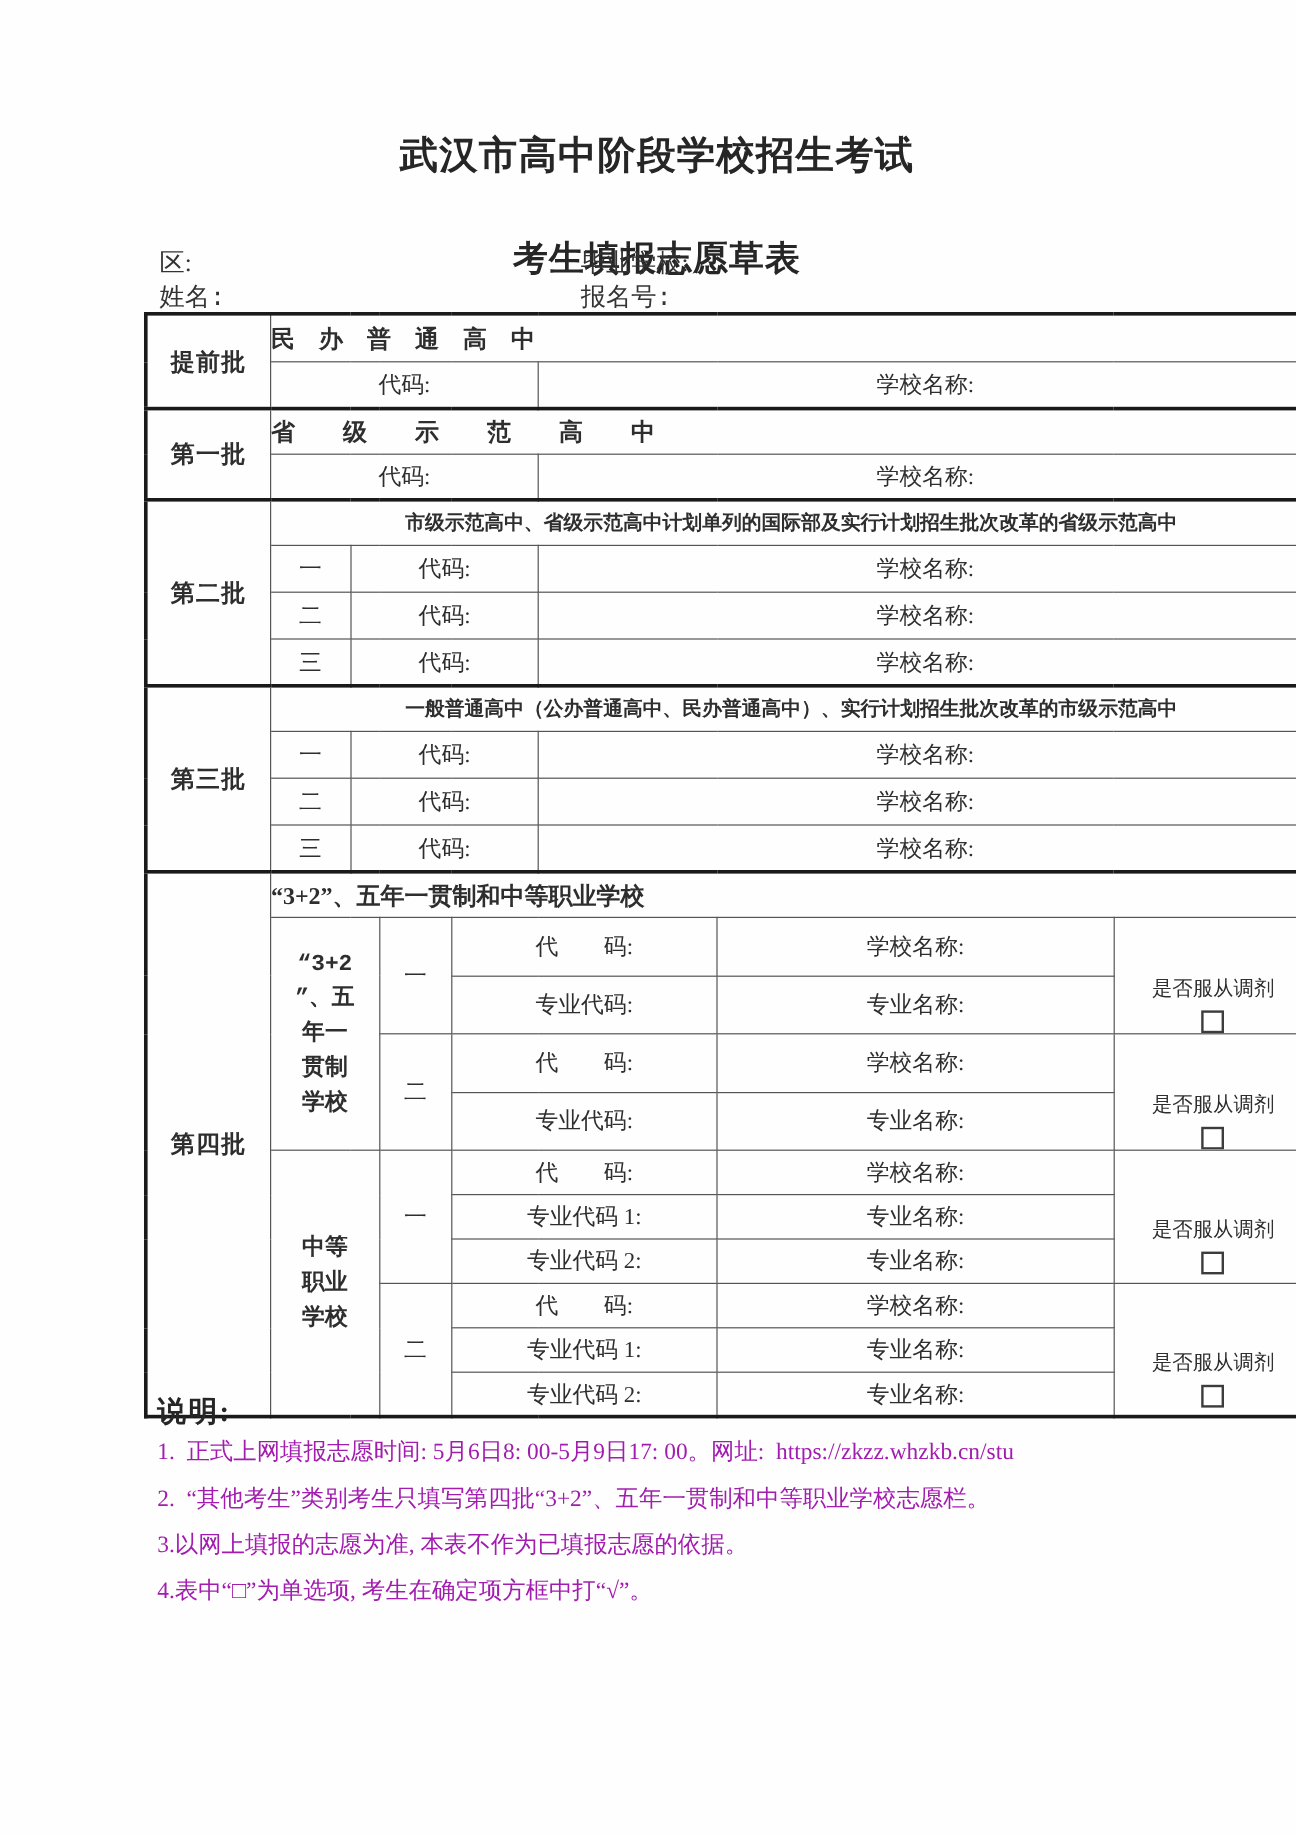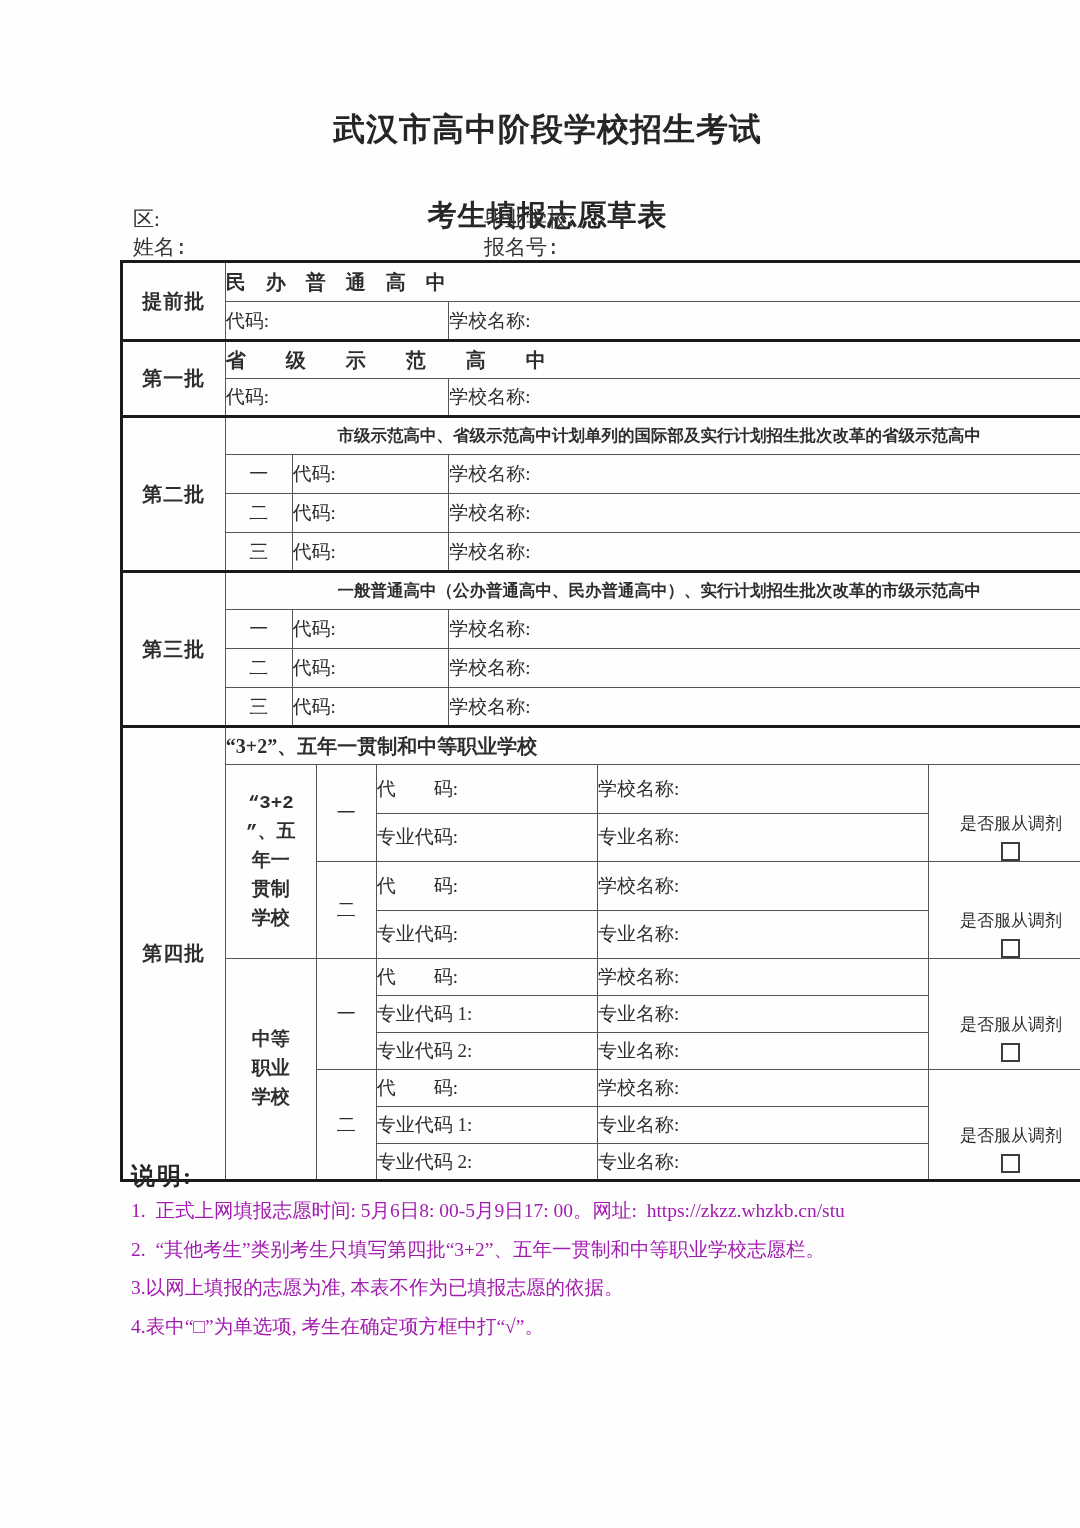--- a/index.html
+++ b/index.html
@@ -45,21 +45,21 @@
   tr.h38{height:38px}
   tr.h42{height:42px}
   tr.h37{height:37px}
   tr.tt > td{border-top:3px solid #1a1a1a;}
   td.batch{
     border-right:3px solid #1a1a1a;
     font-weight:700;font-size:20px;text-align:center;letter-spacing:1px;
   }
   td.head{font-weight:700;font-size:20px;text-align:left;}
   td.head-sm{font-weight:700;font-size:16.5px;text-align:center;}
-  td.lbl{font-size:19px;text-align:left;padding-left:13px;}
+  td.lbl{font-size:19px;text-align:center;padding-left:13px;}
   td.num{font-size:19px;text-align:center;}
   td.sub{
     font-weight:700;font-size:19px;text-align:center;
     line-height:29px;white-space:pre-line;font-family:Liberation Mono, monospace;
   }
   td.adjust{font-size:17px;text-align:center;}
   .adjust-text{line-height:22px;margin-top:48px;}
   .box{
     display:block;margin:7px auto 0;
     width:15px;height:15px;

